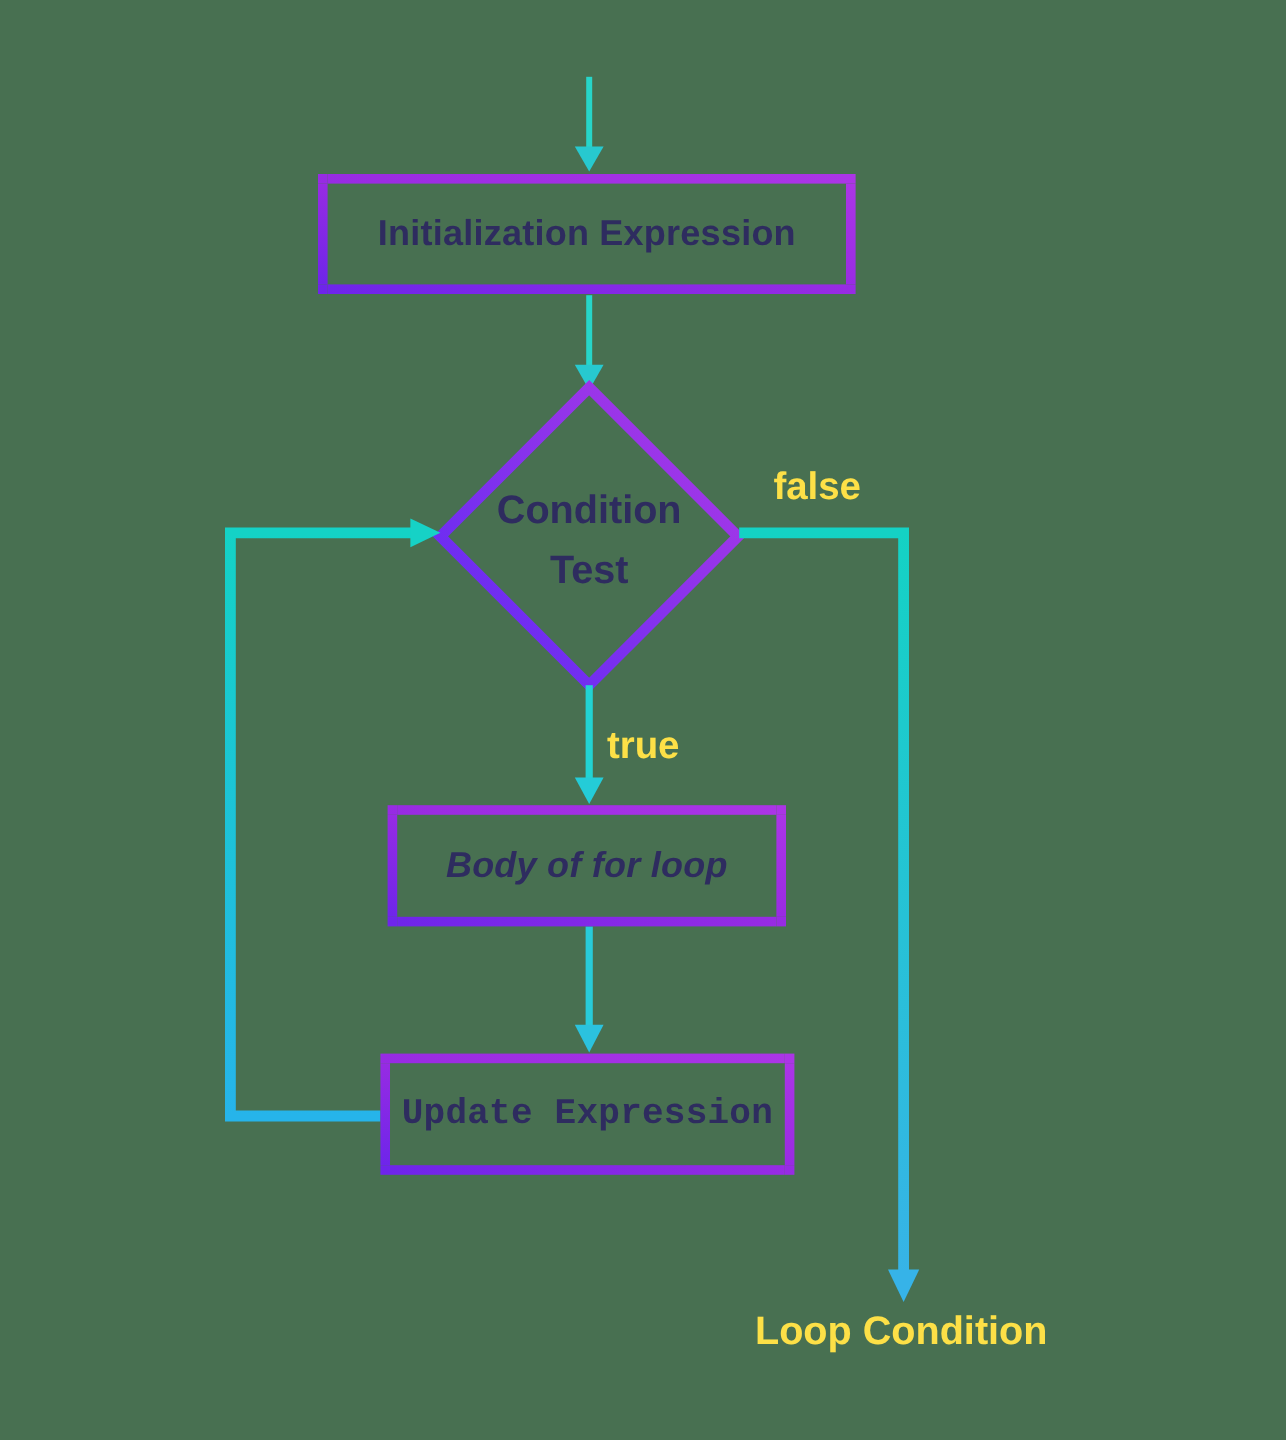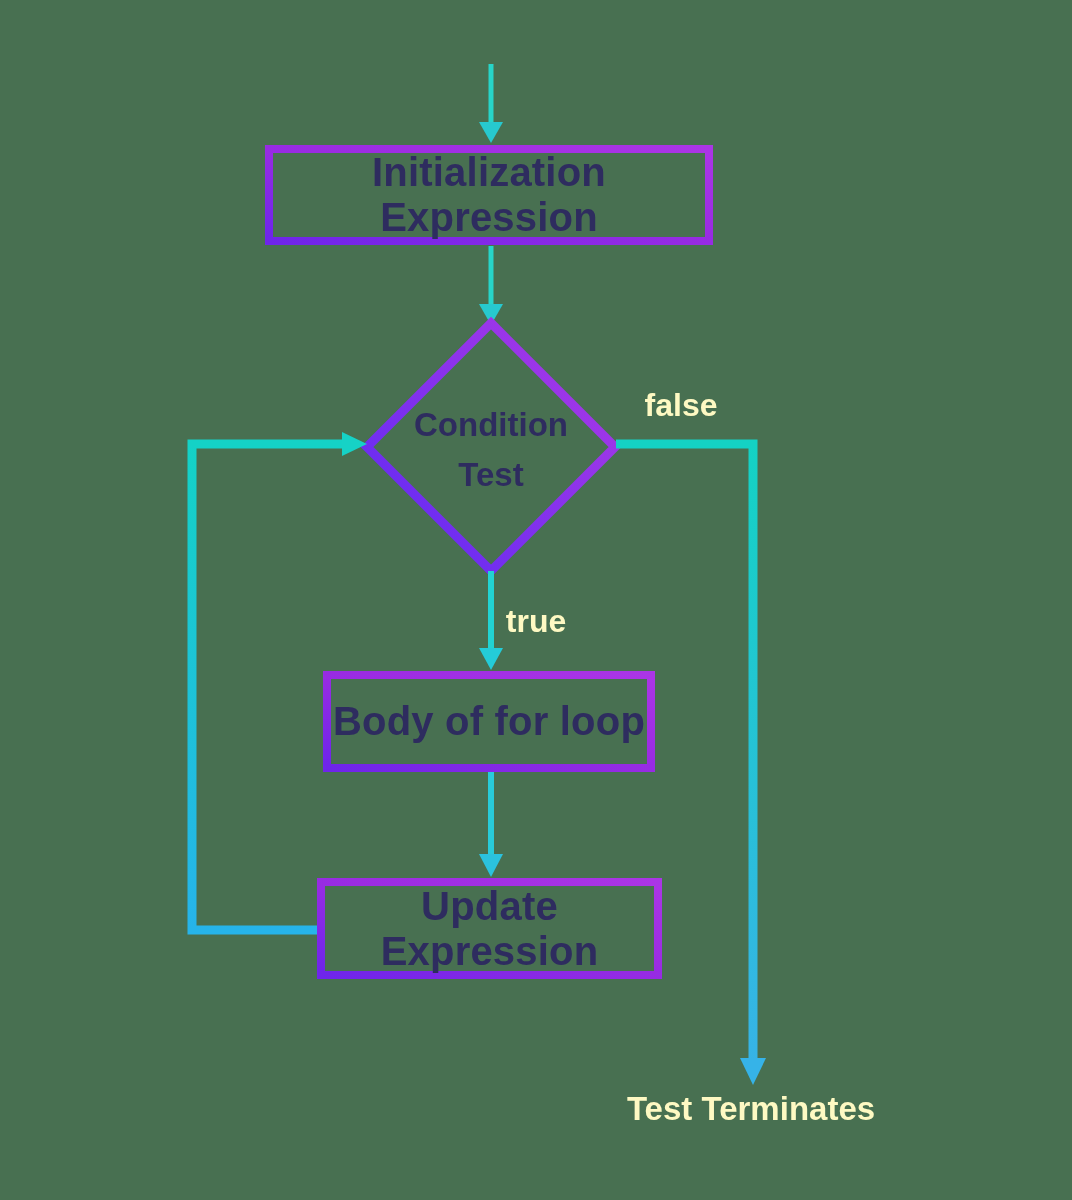--- a/index.html
+++ b/index.html
@@ -23,43 +23,43 @@
   }
   .node-box {
     position: absolute;
     box-sizing: border-box;
     border: 8px solid transparent;
     border-image: linear-gradient(to bottom left, #ab35e6 0%, #9b2ce2 45%, #6e25ea 100%) 1;
     display: flex;
     align-items: center;
     justify-content: center;
     color: #2e2c5f;
-    font-size: 40px;
+    font-size: 30px;
     font-weight: 700;
     letter-spacing: 0.2px;
     text-align: center;
   }
   .box-init   { left: 265px; top: 145px; width: 448px; height: 100px; }
-  .box-body   { left: 323px; top: 671px; width: 332px; height: 101px; }
-  .box-update { left: 317px; top: 878px; width: 345px; height: 101px; }
+  .box-body   { left: 323px; top: 671px; width: 332px; height: 101px; font-style: italic; }
+  .box-update { left: 317px; top: 878px; width: 345px; height: 101px; font-family: Liberation Mono, monospace; }
 
   .diamond-label {
     position: absolute;
     left: 369px;
     top: 400px;
     width: 244px;
     text-align: center;
     color: #2e2c5f;
     font-size: 33px;
     font-weight: 700;
     line-height: 50px;
   }
   .edge-label {
     position: absolute;
-    color: #fef9c3;
+    color: #fde047;
     font-size: 32px;
     font-weight: 700;
     text-align: center;
   }
   .label-false { left: 631px; top: 387px; width: 100px; }
   .label-true  { left: 496px; top: 603px; width: 80px;  }
   .label-terminates { left: 601px; top: 1090px; width: 300px; font-size: 33px; }
 </style>
 </head>
 <body>
@@ -129,15 +129,15 @@
   </div>
 
   <div class="node-box box-update">
     <span>Update Expression</span>
   </div>
 
   <div class="edge-label label-false">false</div>
 
   <div class="edge-label label-true">true</div>
 
-  <div class="edge-label label-terminates">Test Terminates</div>
+  <div class="edge-label label-terminates">Loop Condition</div>
 
 </div>
 
 </body></html>

